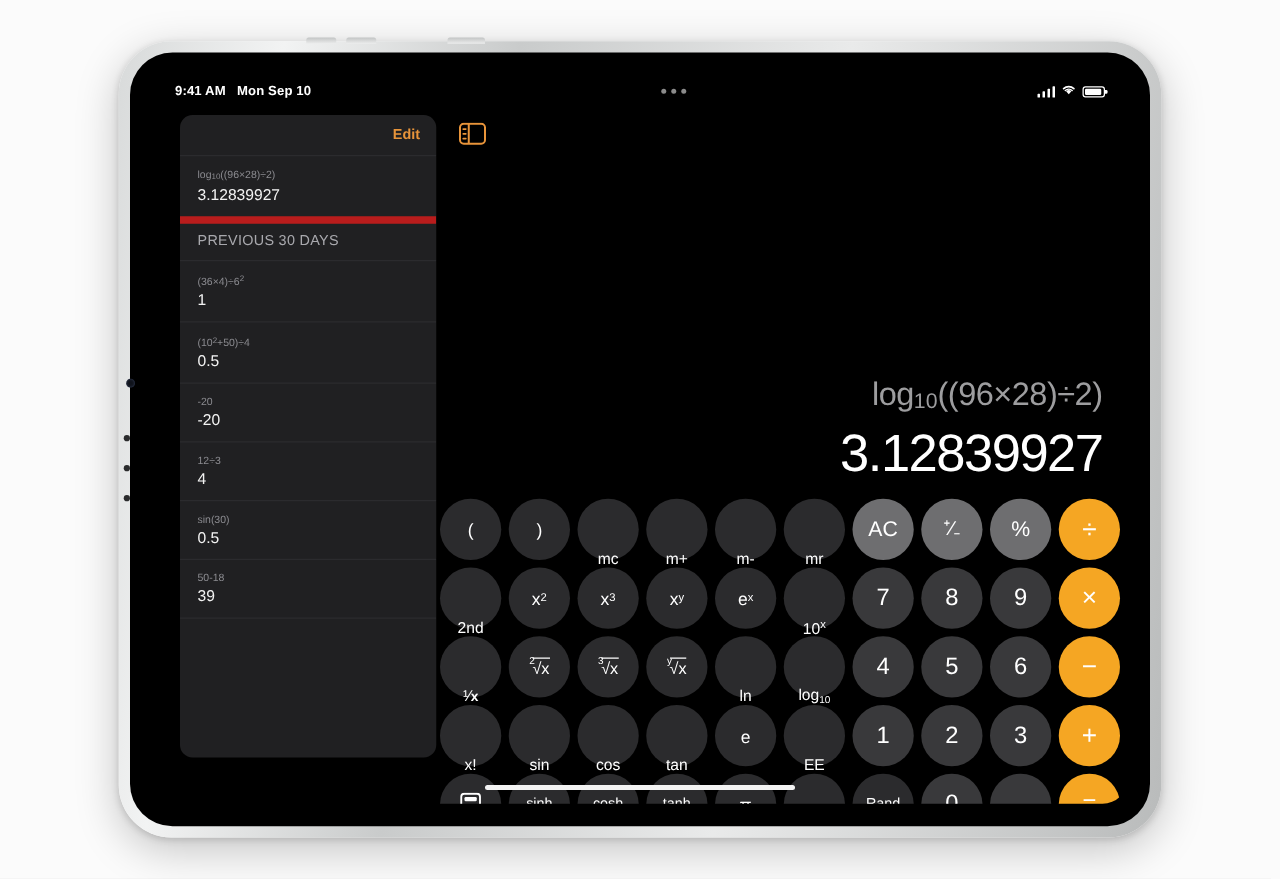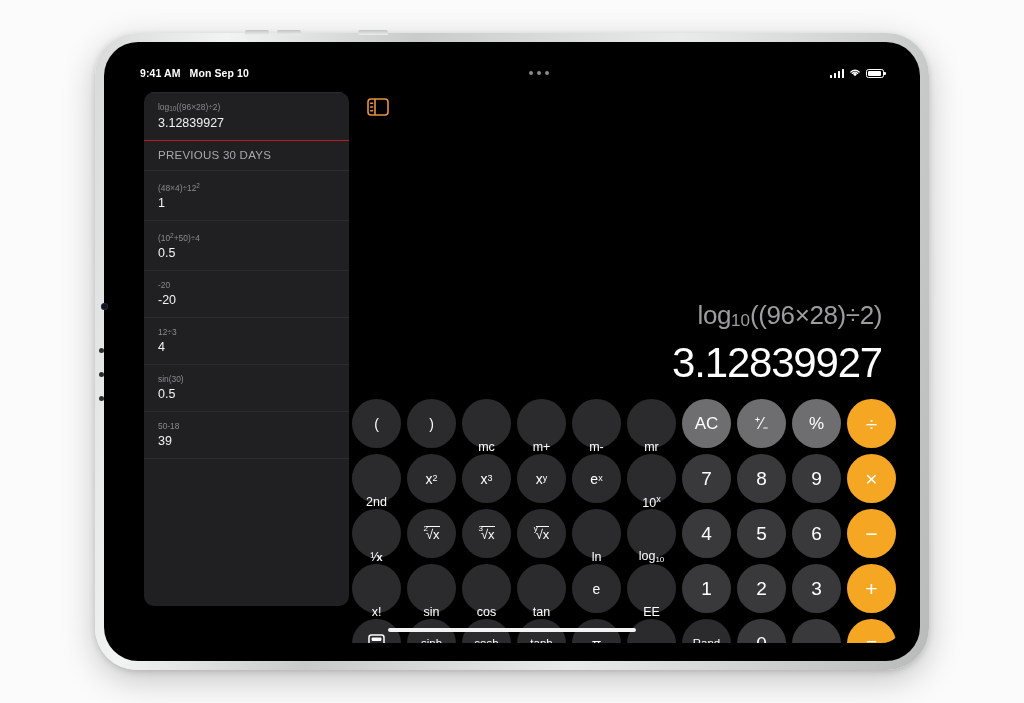--- a/index.html
+++ b/index.html
@@ -234,31 +234,34 @@
             <path d="M3.3 5.4 A4 4 0 0 1 8.7 5.4" stroke="#fff" stroke-width="1.3" fill="none" stroke-linecap="round"></path>
           </svg>
         </span>
         <span class="batt">
             <b></b>
           </span>
       </div>
     </div>
 
     <div id="sidebar">
+      <div id="sidebar-head">
+        <button id="edit-btn">Edit</button>
+      </div>
 
 
       <div class="hist-item">
         <div class="hist-expr"><span>log</span><sub>10</sub><span>((96×28)÷2)</span></div>
         <div class="hist-val">3.12839927</div>
       </div>
 
-      <div class="sec-header" style="border-top:1px solid #b91c1c;">PREVIOUS 30 DAYS</div>
-
-      <div class="hist-item">
-        <div class="hist-expr"><span>(48×4)÷12</span><sup>2</sup></div>
+      <div class="sec-header" style="border-top:6px solid #b91c1c;">PREVIOUS 30 DAYS</div>
+
+      <div class="hist-item">
+        <div class="hist-expr"><span>(36×4)÷6</span><sup>2</sup></div>
         <div class="hist-val">1</div>
       </div>
 
       <div class="hist-item">
         <div class="hist-expr"><span>(10</span><sup>2</sup><span>+50)÷4</span></div>
         <div class="hist-val">0.5</div>
       </div>
 
       <div class="hist-item">
         <div class="hist-expr">-20</div>

